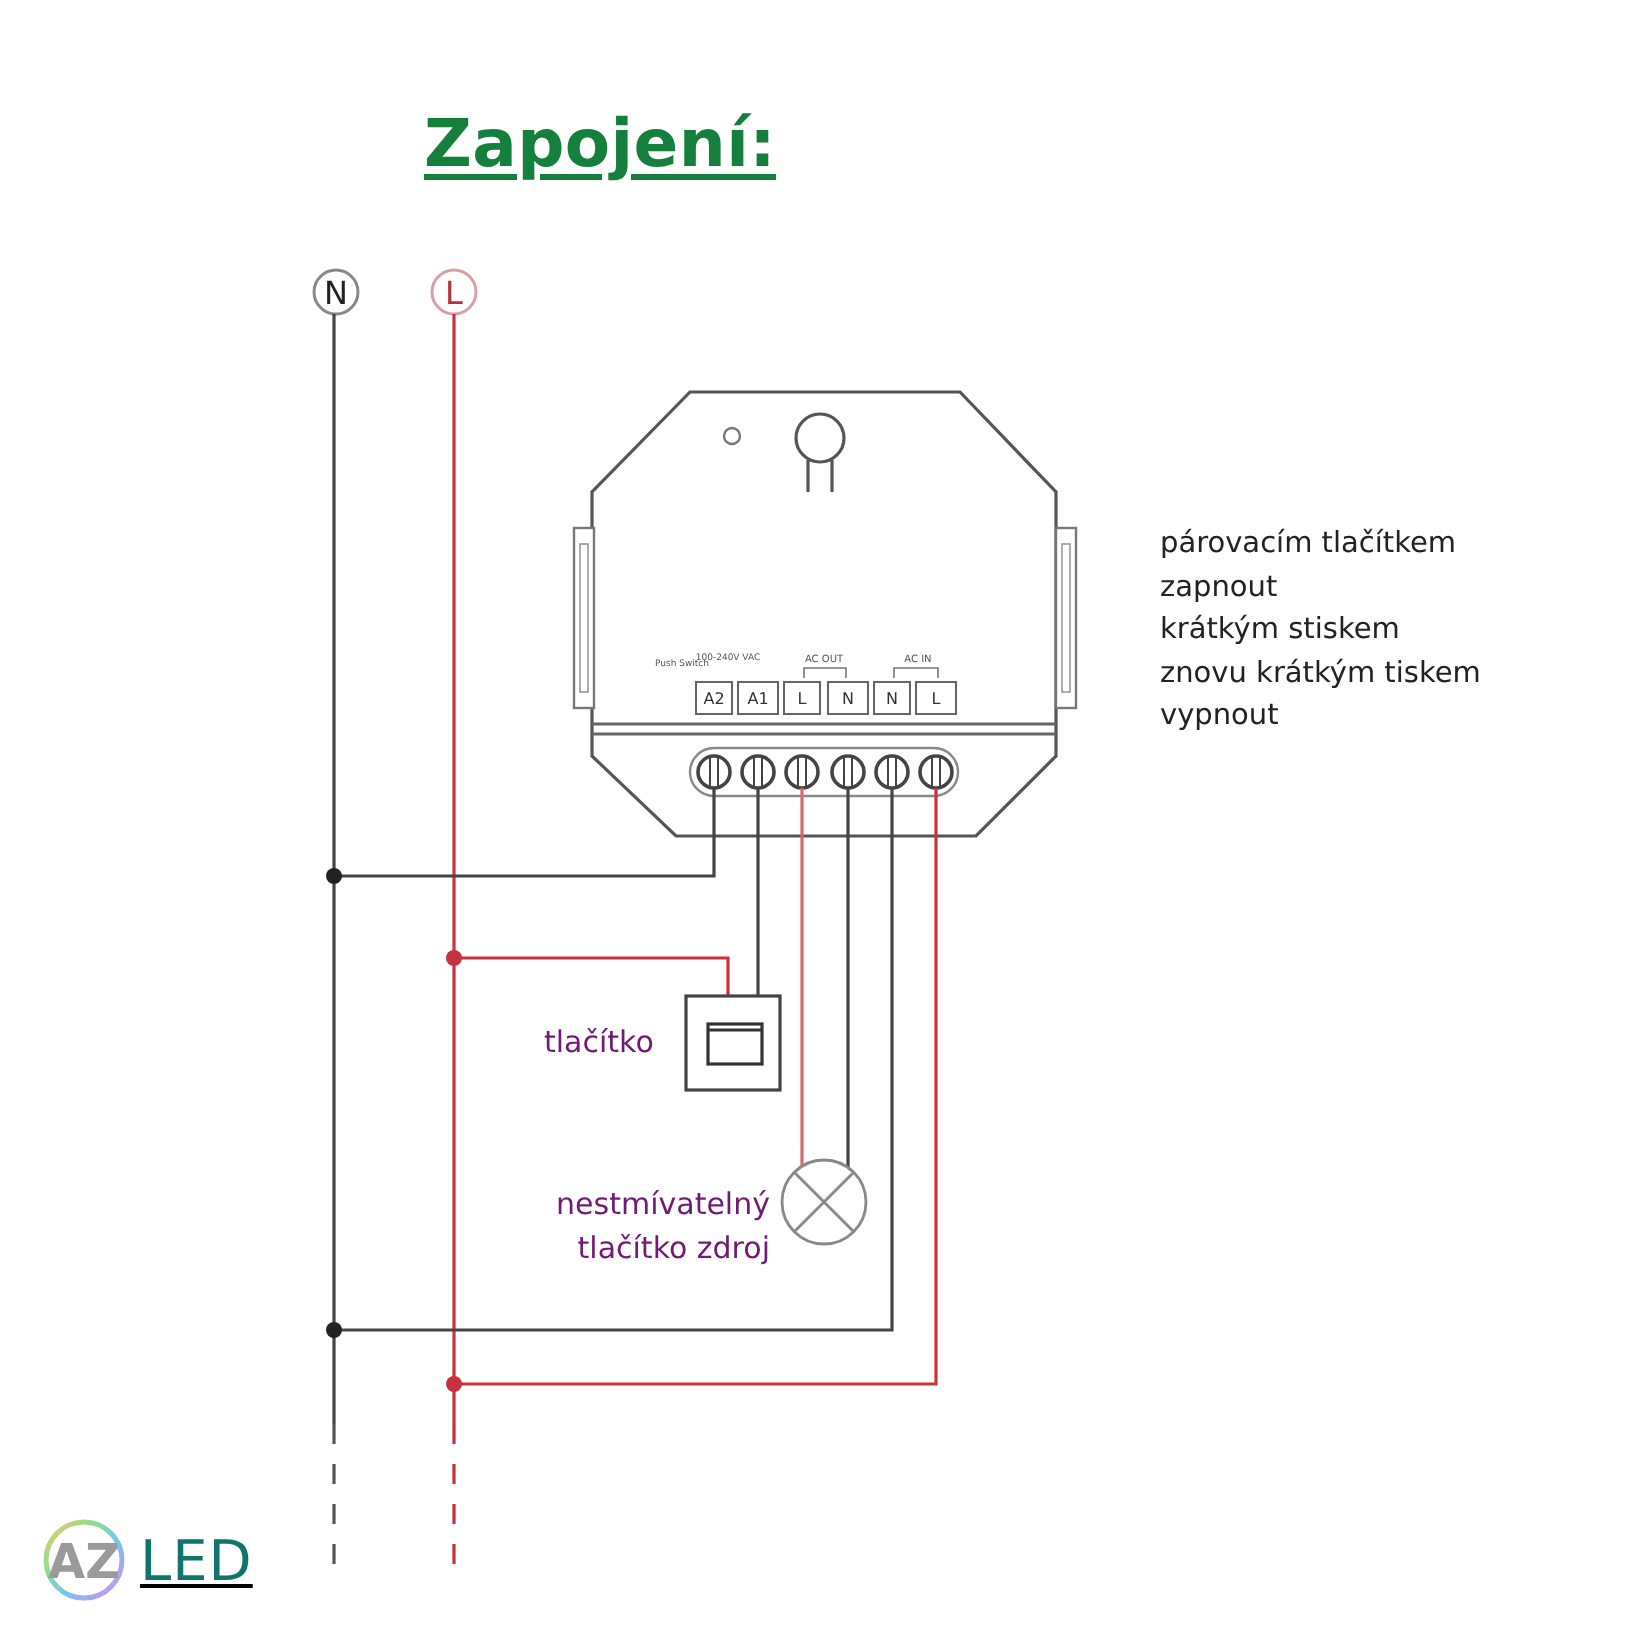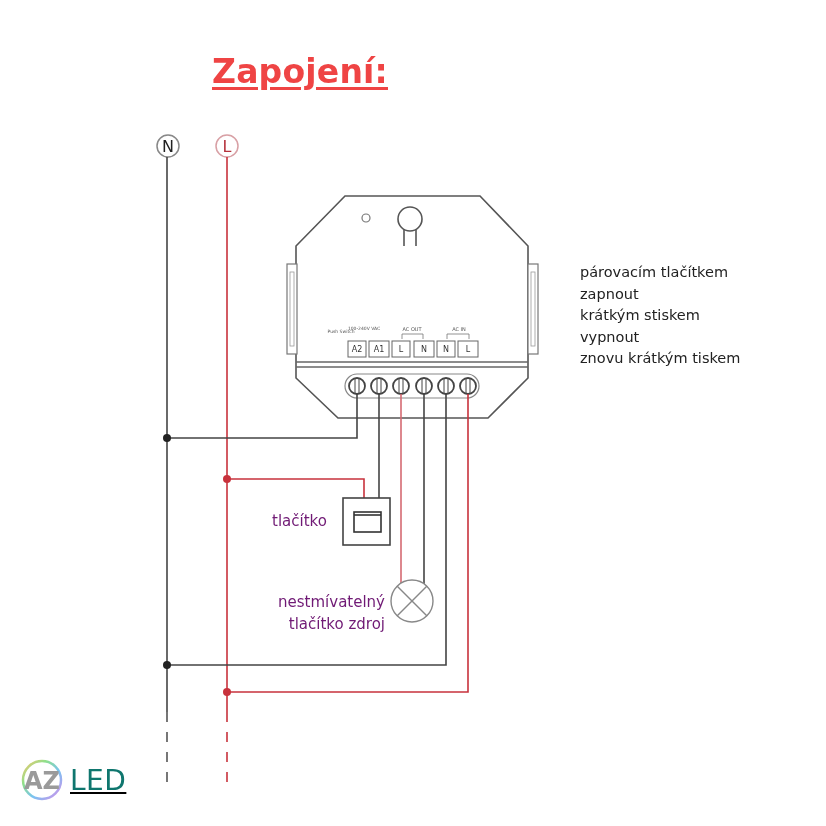--- a/index.html
+++ b/index.html
@@ -1,17 +1,17 @@
 <!DOCTYPE html>
 <html><head>
 <meta charset="utf-8">
 <style>
   html, body { margin:0; padding:0; background:#ffffff; }
   body { width:826px; height:826px; position:relative; overflow:hidden; font-family:"DejaVu Sans", sans-serif; }
-  .title { position:absolute; left:212px; top:52px; font-family:"DejaVu Sans", sans-serif; font-weight:bold; font-size:33px; color:#ef4444; text-decoration:underline; text-decoration-thickness:3px; text-underline-offset:4px; letter-spacing:0.2px; }
+  .title { position:absolute; left:212px; top:52px; font-family:"DejaVu Sans", sans-serif; font-weight:bold; font-size:33px; color:#15803d; text-decoration:underline; text-decoration-thickness:3px; text-underline-offset:4px; letter-spacing:0.2px; }
   svg.diagram { position:absolute; left:0; top:0; }
   .note { position:absolute; left:558px; top:262px; font-size:14.5px; line-height:21.6px; color:#222; }
   .note div { white-space:nowrap;margin-left:22px; }
   .lbl { position:absolute; font-size:15px; color:#701a75; white-space:nowrap; }
   .lbl-btn { left:272px; top:512px; }
   .lbl-light { right:441px; top:591px; text-align:right; line-height:22px; }
   .logo { position:absolute; left:20px; top:758px; display:flex; align-items:center;text-decoration:underline; }
   .logo-text { font-size:28px; color:#0f766e; margin-left:6px; font-family:"DejaVu Sans", sans-serif; letter-spacing:0.5px; }
   .small { font-family:"DejaVu Sans", sans-serif; }
 </style>
@@ -128,22 +128,22 @@
     <circle cx="412" cy="601" r="21" fill="#fff" stroke="#888" stroke-width="1.4"></circle>
     <line x1="397" y1="586" x2="427" y2="616" stroke="#888" stroke-width="1.4"></line>
     <line x1="427" y1="586" x2="397" y2="616" stroke="#888" stroke-width="1.4"></line>
   </g>
 </svg>
 
 <div class="note">
   <div>párovacím tlačítkem</div>
   <div>zapnout</div>
   <div>krátkým stiskem</div>
+  <div>znovu krátkým tiskem</div>
   <div>vypnout</div>
-  <div>znovu krátkým tiskem</div>
 </div>
 
 <div class="lbl lbl-btn">tlačítko</div>
 <div class="lbl lbl-light">
   <div>nestmívatelný</div>
   <div>tlačítko zdroj</div>
 </div>
 
 <div class="logo">
   <svg width="44" height="44" viewBox="0 0 44 44">

